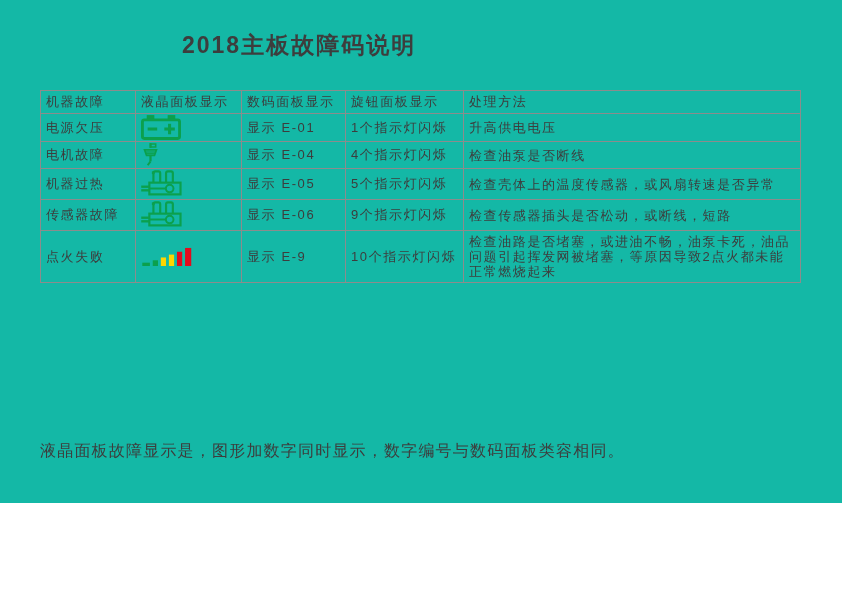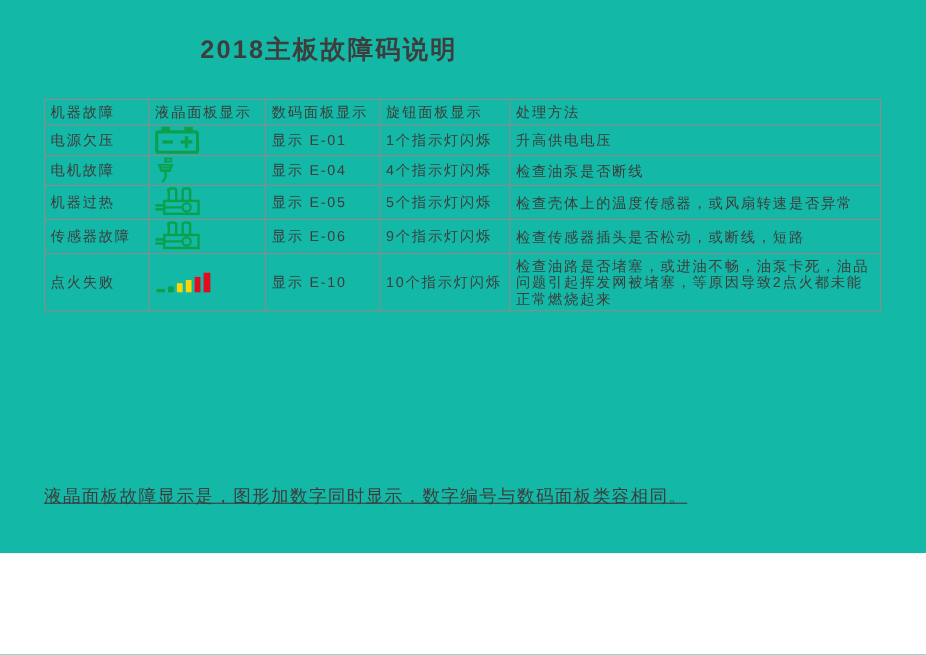--- a/index.html
+++ b/index.html
@@ -23,21 +23,21 @@
     overflow:hidden;
   }
   thead tr{height:23px;}
   tbody tr{height:26px;}
   tbody tr.tall{height:52px;}
   td.c-icon{text-align:center;padding:0;}
   td.c-icon svg{display:inline-block;vertical-align:middle;}
   td.c-remedy{line-height:15px;margin-top:12px;}
   .footnote{
     position:absolute;left:40px;top:441px;
-    font-size:16px;letter-spacing:1.2px;white-space:nowrap;text-decoration:underline;
+    font-size:16px;letter-spacing:1.2px;white-space:nowrap;
   }
 </style>
 </head>
 <body>
 
 <div class="page">
   <div class="title">2018主板故障码说明</div>
 
   <table class="fault">
     <colgroup>
@@ -121,21 +121,21 @@
         <tr class="tall">
           <td class="c-fault">点火失败</td>
           <td class="c-icon"><span><svg width="52" height="19" viewBox="0 0 52 20">
     <rect x="0" y="16.5" width="8" height="3.5" fill="var(--c-green)"></rect>
     <rect x="11" y="14" width="5.5" height="6" fill="var(--c-green)"></rect>
     <rect x="19.5" y="11" width="5.5" height="9" fill="var(--c-yellow)"></rect>
     <rect x="28" y="8" width="5.5" height="12" fill="var(--c-yellow)"></rect>
     <rect x="36.5" y="5" width="5.5" height="15" fill="var(--c-red)"></rect>
     <rect x="45" y="1" width="6.5" height="19" fill="var(--c-red)"></rect>
   </svg></span></td>
-          <td class="c-digital">显示 E-10</td>
+          <td class="c-digital">显示 E-9</td>
           <td class="c-knob">10个指示灯闪烁</td>
           <td class="c-remedy">检查油路是否堵塞，或进油不畅，油泵卡死，油品问题引起挥发网被堵塞，等原因导致2点火都未能正常燃烧起来</td>
         </tr>
       </tbody>
   </table>
 
   <div class="footnote">液晶面板故障显示是，图形加数字同时显示，数字编号与数码面板类容相同。</div>
 </div>
 
 </body></html>

